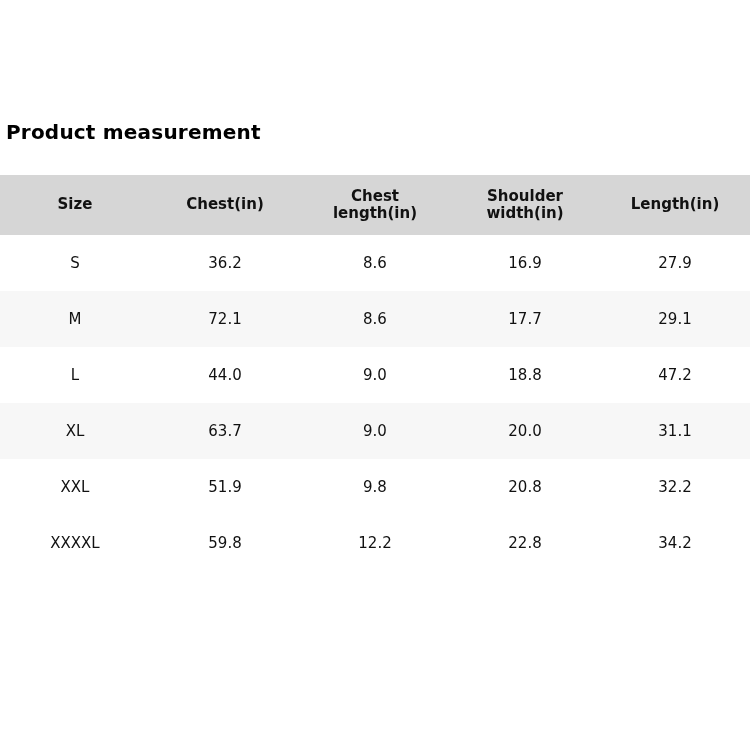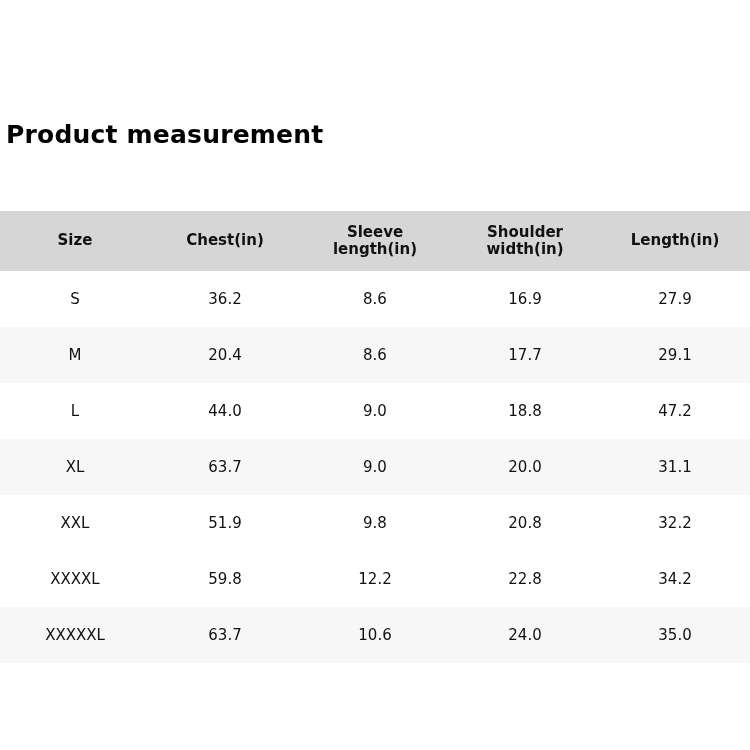--- a/index.html
+++ b/index.html
@@ -17,31 +17,30 @@
   .page {
     position: relative;
     width: 750px;
     height: 750px;
     box-sizing: border-box;
   }
   .title {
     position: absolute;
     top: 120px;
     left: 6px;
-    font-size: 25px;
+    font-size: 20px;
     font-weight: bold;
     letter-spacing: 0.2px;
     color: #000;
   }
   .table-wrap {
     position: absolute;
     top: 175px;
     left: 0;
     width: 700px;
-    margin-top: 36px;
   }
   table.measure {
     width: 750px;
     border-collapse: collapse;
     table-layout: fixed;
   }
   table.measure th,
   table.measure td {
     text-align: center;
     vertical-align: middle;
@@ -93,21 +92,21 @@
       </colgroup>
       <thead>
         <tr>
           <th>
             <span class="hdr-two-line">Size</span>
           </th>
           <th>
             <span class="hdr-two-line">Chest(in)</span>
           </th>
           <th>
-            <span class="hdr-two-line">Sleeve</span>
+            <span class="hdr-two-line">Chest</span>
             <span class="hdr-two-line">length(in)</span>
           </th>
           <th>
             <span class="hdr-two-line">Shoulder</span>
             <span class="hdr-two-line">width(in)</span>
           </th>
           <th>
             <span class="hdr-two-line">Length(in)</span>
           </th>
         </tr>
@@ -115,21 +114,21 @@
       <tbody>
         <tr class="odd">
           <td>S</td>
           <td>36.2</td>
           <td>8.6</td>
           <td>16.9</td>
           <td>27.9</td>
         </tr>
         <tr class="even">
           <td>M</td>
-          <td>20.4</td>
+          <td>72.1</td>
           <td>8.6</td>
           <td>17.7</td>
           <td>29.1</td>
         </tr>
         <tr class="odd">
           <td>L</td>
           <td>44.0</td>
           <td>9.0</td>
           <td>18.8</td>
           <td>47.2</td>
@@ -148,24 +147,17 @@
           <td>20.8</td>
           <td>32.2</td>
         </tr>
         <tr class="odd">
           <td>XXXXL</td>
           <td>59.8</td>
           <td>12.2</td>
           <td>22.8</td>
           <td>34.2</td>
         </tr>
-        <tr class="even">
-          <td>XXXXXL</td>
-          <td>63.7</td>
-          <td>10.6</td>
-          <td>24.0</td>
-          <td>35.0</td>
-        </tr>
       </tbody>
     </table>
   </div>
 
 </div>
 
 </body></html>

